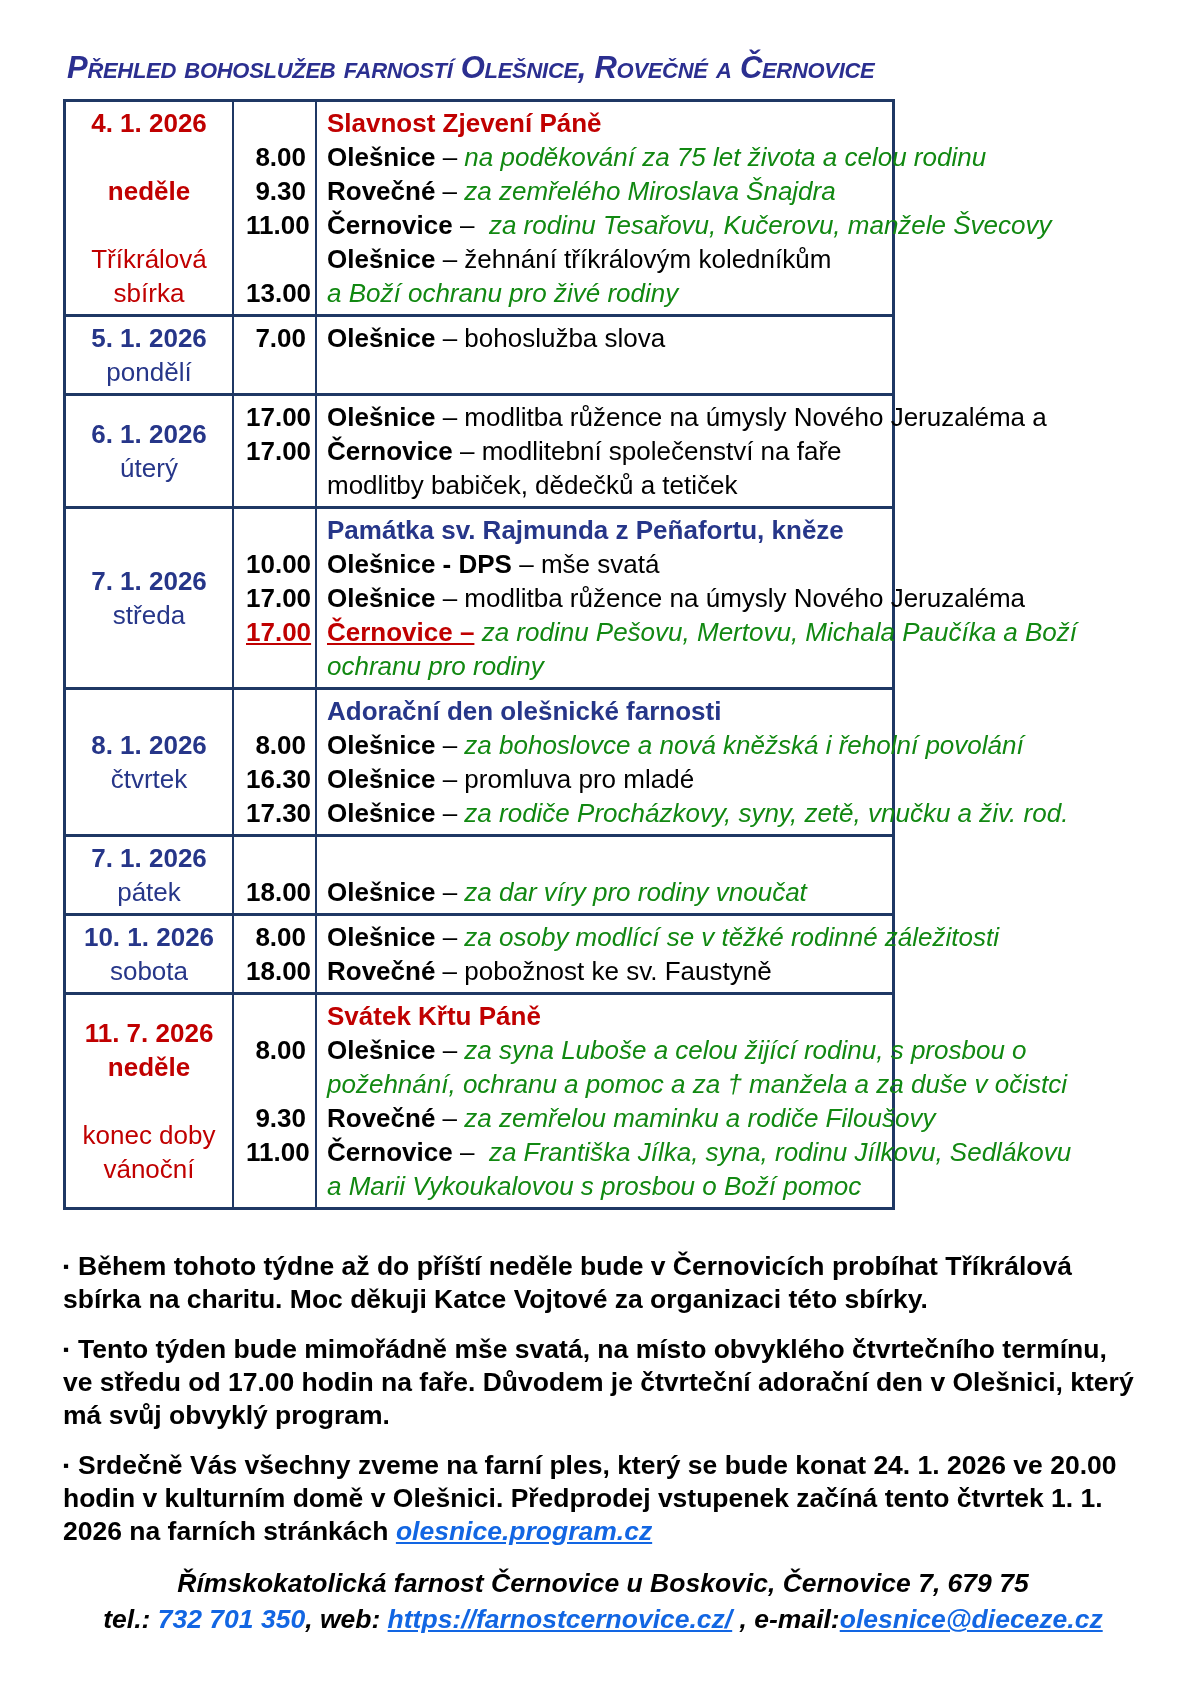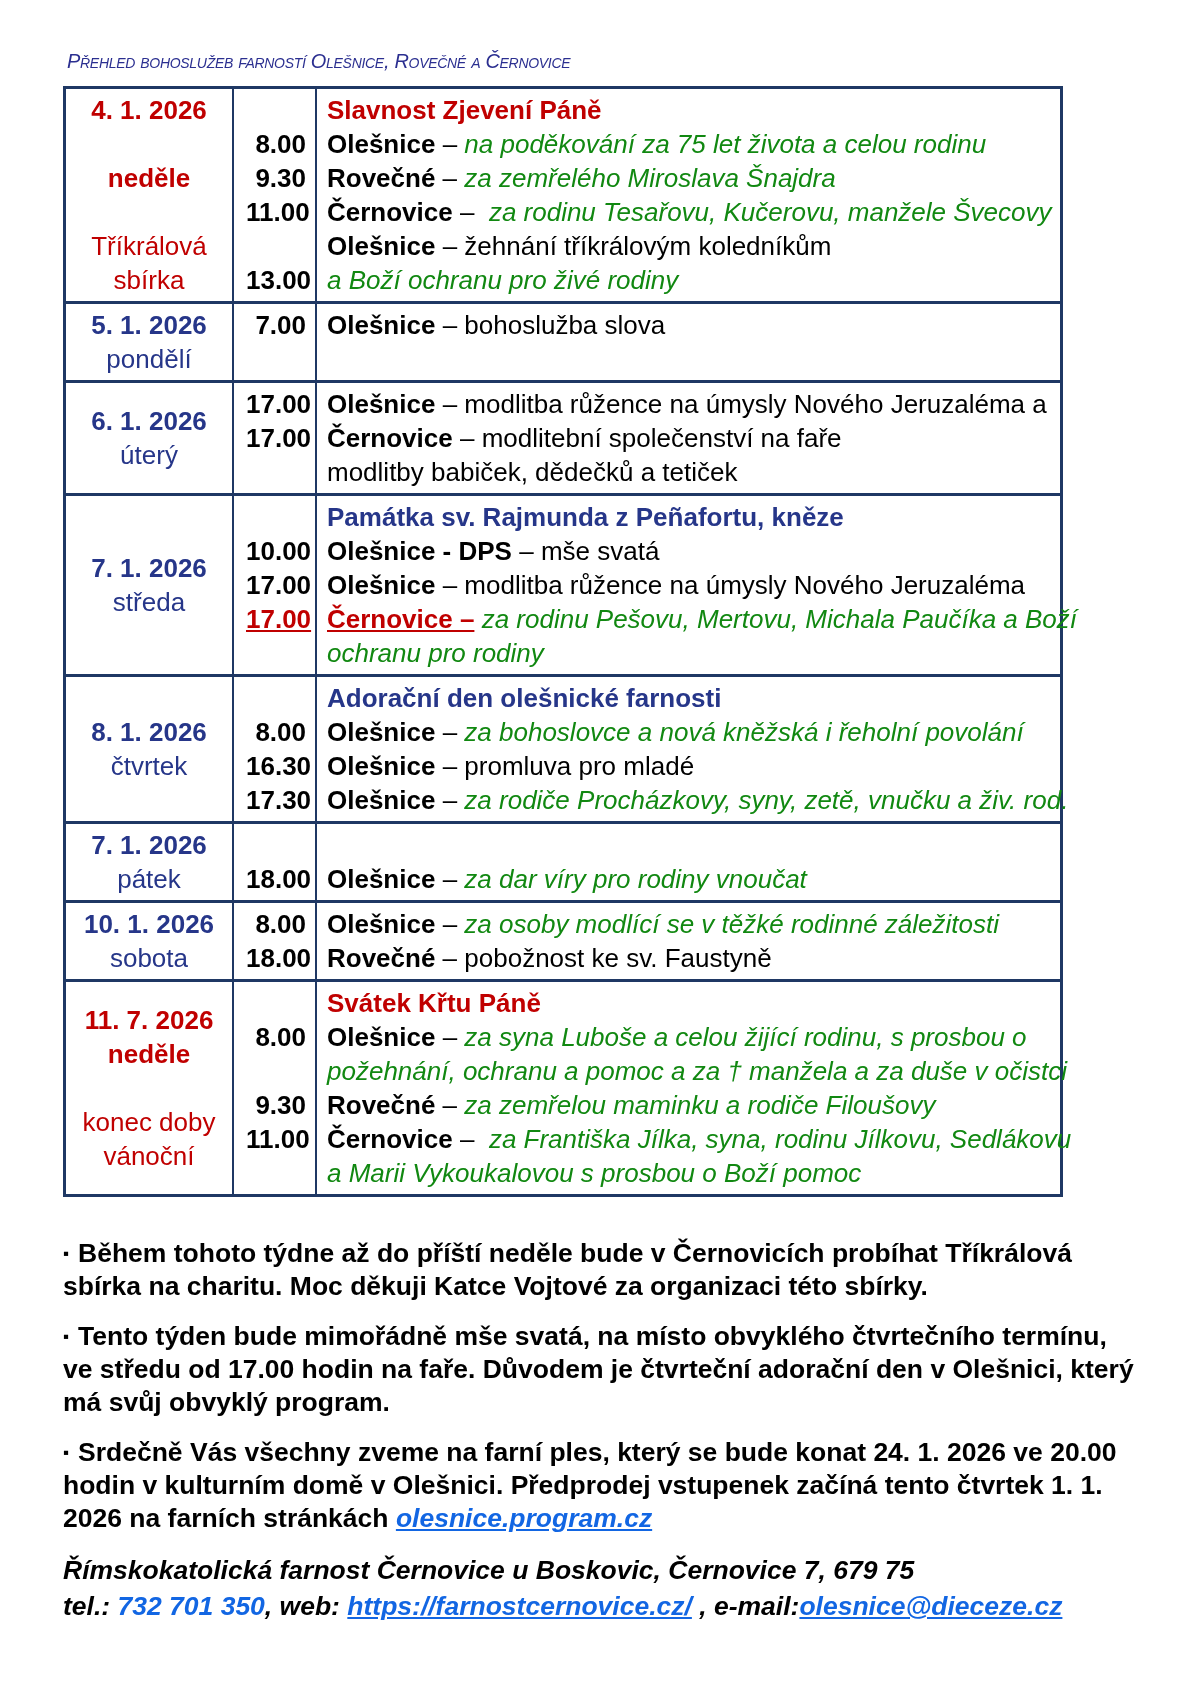--- a/index.html
+++ b/index.html
@@ -3,25 +3,25 @@
 <meta charset="utf-8">
 <style>
   :root{
     --navy:#1F3864; --blue:#263689; --titleblue:#2B2F90; --red:#C00000;
     --green:#118811; --link:#1266E3;
   }
   html,body{margin:0;padding:0;background:#fff;}
   body{width:1200px;min-height:1695px;font-family:"Liberation Sans",sans-serif;color:#000;}
   .page{padding:50px 57px 30px 63px;}
   .title{
-    font-weight:normal;font-style:italic;font-variant:small-caps;
-    font-size:20px;letter-spacing:-0.3px;color:var(--titleblue);
+    font-weight:bold;font-style:italic;font-variant:small-caps;
+    font-size:31px;letter-spacing:-0.3px;color:var(--titleblue);
     margin:0 0 13px 4px;white-space:nowrap;
   }
-  .schedule{width:1000px;border:3px solid var(--navy);box-sizing:border-box;}
+  .schedule{width:832px;border:3px solid var(--navy);box-sizing:border-box;}
   .srow{display:grid;grid-template-columns:168px 83px 1fr;}
   .srow + .srow{border-top:3px solid var(--navy);}
   .cell{padding:4px 0;box-sizing:border-box;}
   .cdate{border-right:2px solid var(--navy);display:flex;flex-direction:column;
          justify-content:center;align-items:center;text-align:center;}
   .ctimes{border-right:2px solid var(--navy);text-align:right;padding-right:9px;font-weight:bold;padding-left:12px;}
   .ccontent{padding-left:10px;padding-right:4px;}
   .dline,.tline,.cline{line-height:34px;font-size:26px;white-space:pre;}
   .cdate.red{color:var(--red);} .cdate.blue{color:var(--blue);}
   .dline.b{font-weight:bold;}
@@ -29,21 +29,21 @@
   .hdr{font-weight:bold;}
   .hdr.hred{color:var(--red);} .hdr.hblue{color:var(--blue);}
   .sg-loc{font-weight:bold;}
   .sg-plain{}
   .sg-green{color:var(--green);font-style:italic;}
   .sg-redloc{color:var(--red);font-weight:bold;text-decoration:underline;}
   .notes{margin-top:40px;width:1080px;}
   .note{font-size:26.5px;font-weight:bold;line-height:33px;margin:4px 0 17px 0;}
   .bullet{font-size:17px;vertical-align:3px;margin-right:9px;}
   a.link{color:var(--link);font-style:italic;font-weight:bold;text-decoration:underline;}
-  .footer{margin-top:16px;width:1080px;text-align:left;
+  .footer{margin-top:16px;width:1080px;text-align:center;
           font-size:26.5px;font-weight:bold;font-style:italic;line-height:36px;}
   .f-plain{color:#000;}
   .f-blue{color:var(--link);}
   a.f-link{color:var(--link);text-decoration:underline;font-weight:bold;font-style:italic;}
 </style>
 </head>
 <body>
 
 <div class="page">
   <div class="title">Přehled bohoslužeb farností Olešnice, Rovečné a Černovice</div>

